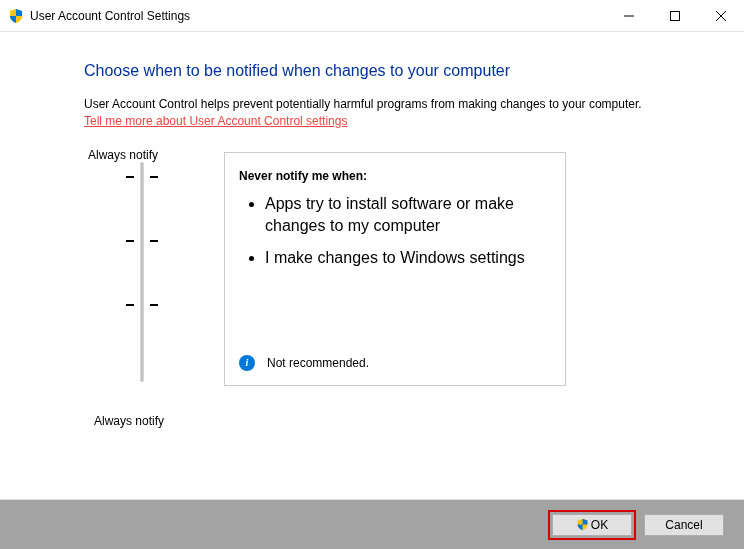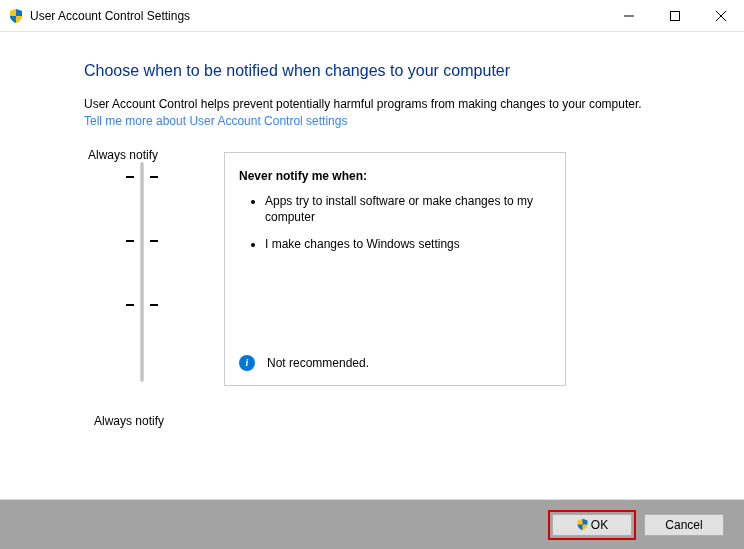--- a/index.html
+++ b/index.html
@@ -45,21 +45,22 @@
     font-size: 16px;
     font-weight: 400;
     margin-bottom: 16px;
   }
   .desc {
     font-size: 12px;
     color: #000;
     line-height: 1.4;
   }
   .link {
-    color: #3b82f6;
+    color: #ef4444;
+    text-decoration: underline;
   }
   .main-area {
     display: flex;
     margin-top: 18px;
   }
   .slider-col {
     width: 120px;
     padding-top: 0;
     position: relative;
   }
@@ -128,21 +129,21 @@
     position: relative;
   }
   .detail-title {
     font-weight: 600;
     font-size: 12px;
     margin-bottom: 10px;
   }
   .detail-list {
     margin: 0;
     padding-left: 26px;
-    font-size: 12px;
+    font-size: 16px;
   }
   .detail-list li {
     margin-bottom: 10px;
     line-height: 1.4;
   }
   .info-row {
     position: absolute;
     bottom: 14px;
     left: 14px;
     display: flex;

